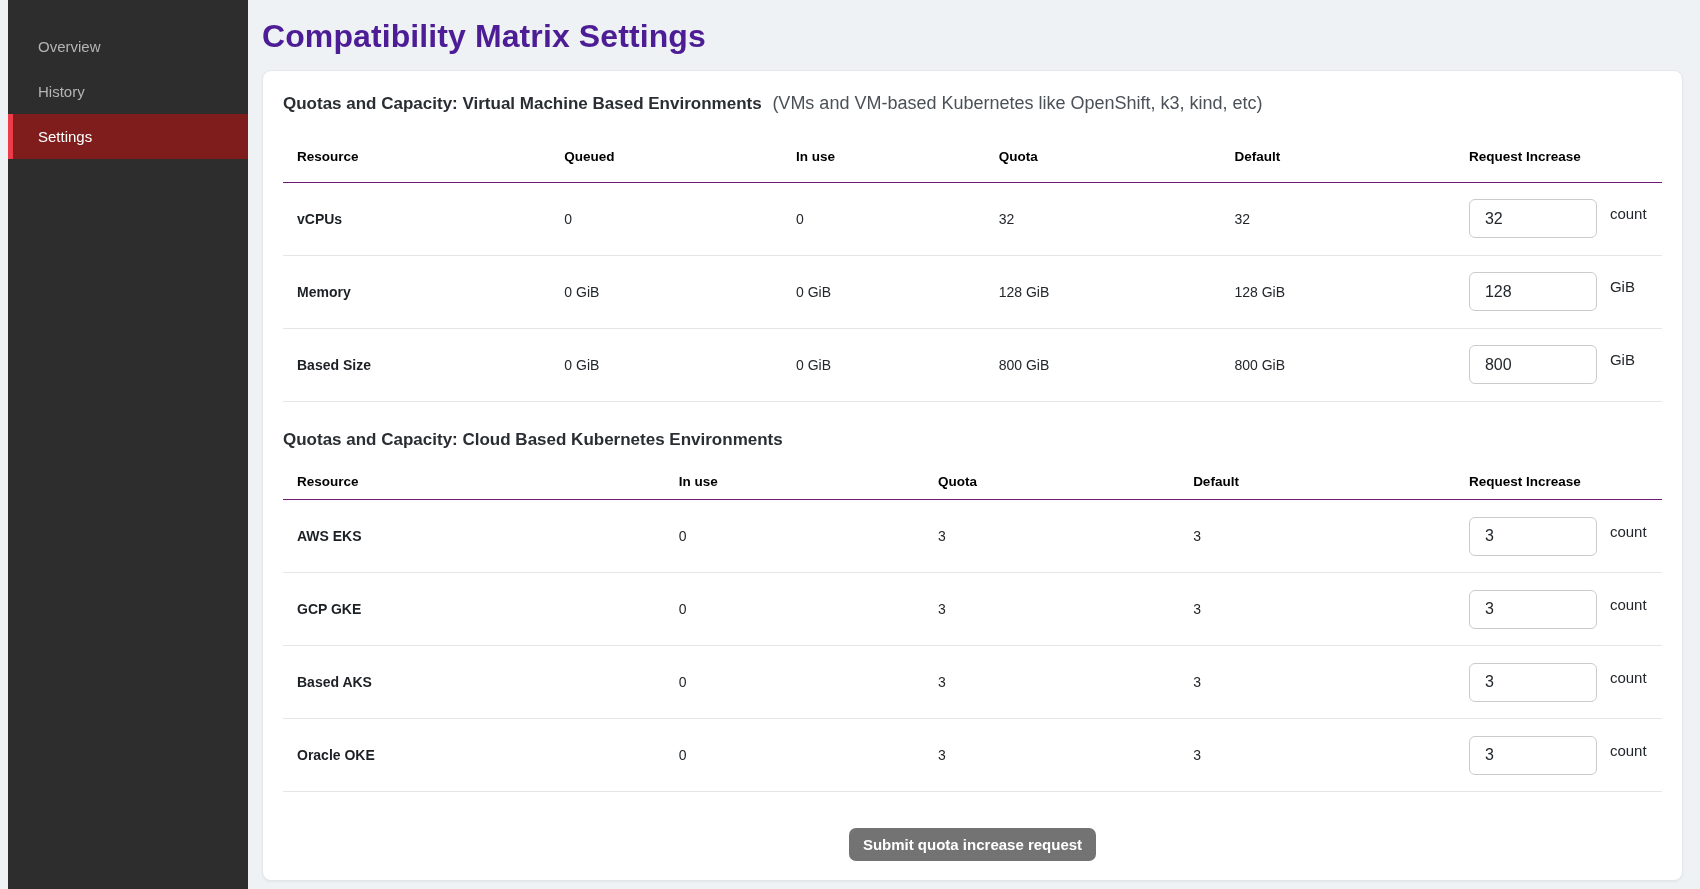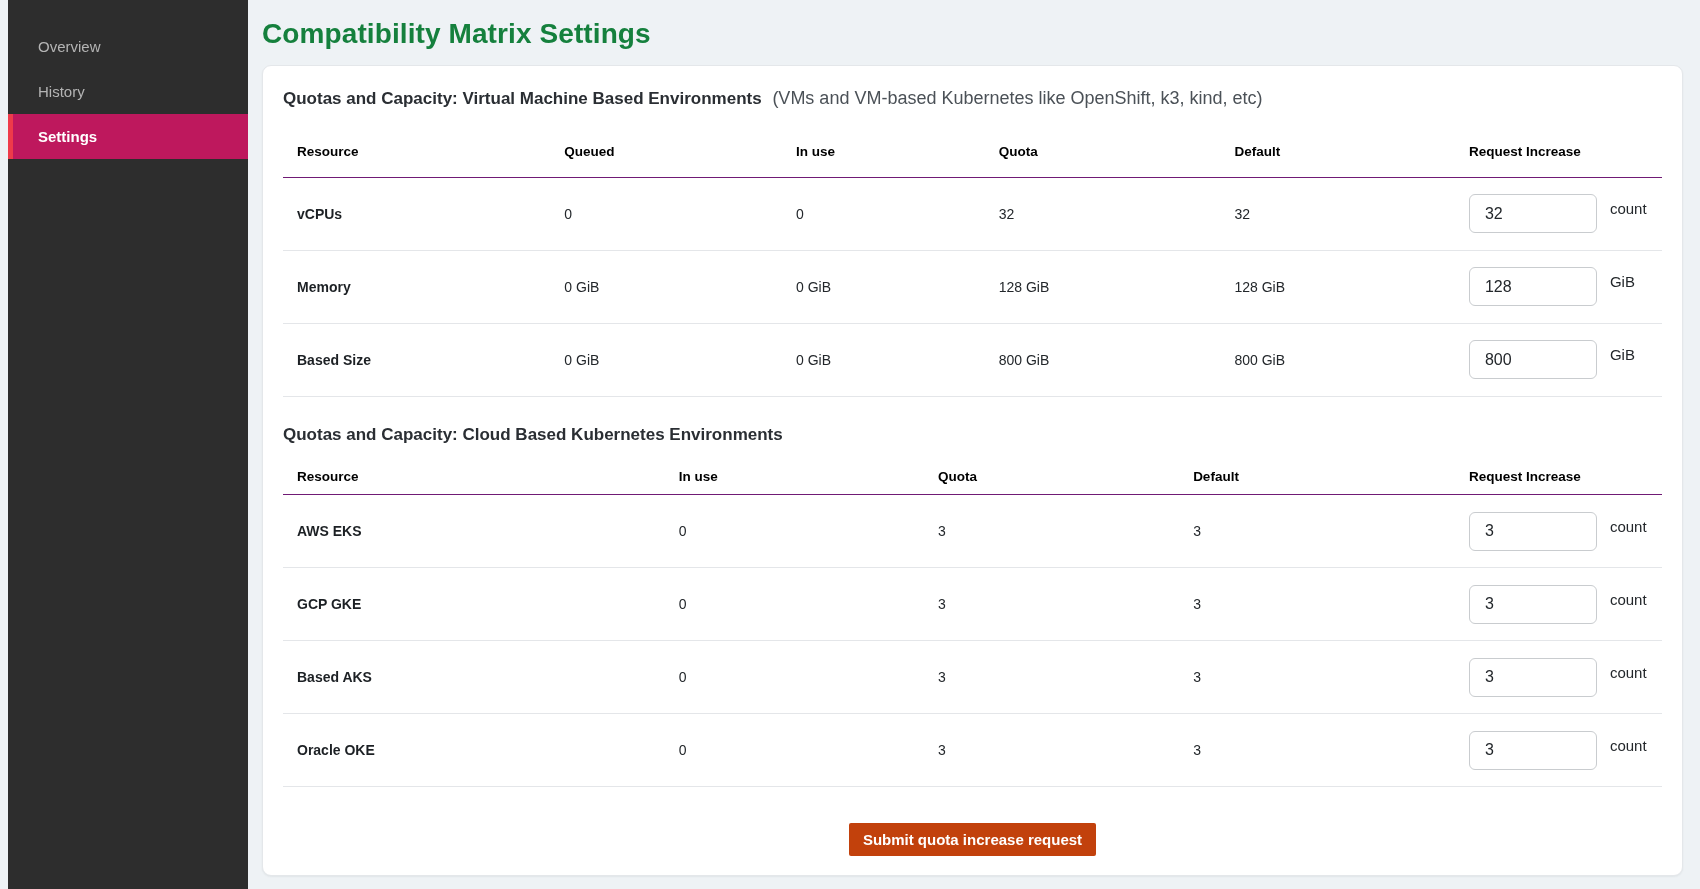--- a/index.html
+++ b/index.html
@@ -24,41 +24,40 @@
     height: 45px;
     display: flex;
     align-items: center;
     padding-left: 30px;
     font-size: 15px;
     color: #b4b4b4;
     cursor: pointer;
     position: relative;
   }
   .nav-item.active {
-    background: #be185d;
+    background: #7f1d1d;
     color: #ffffff;
-    font-weight: bold;
   }
   .nav-item.active .accent-bar {
     position: absolute;
     left: 0; top: 0; bottom: 0;
     width: 5px;
     background: #ee3b4a;
   }
 
   
   .main {
     position: absolute;
     left: 240px; top: 0; right: 0; bottom: 0;
     padding: 18px 17px 0 22px;
   }
   .page-title {
-    font-size: 28px;
+    font-size: 32px;
     font-weight: 700;
-    color: #15803d;
+    color: #4c1d95;
     letter-spacing: 0.1px;
   }
   .card {
     margin-top: 15px;
     background: #ffffff;
     border: 1px solid #e4e7ea;
     border-radius: 9px;
     box-shadow: 0 1px 2px rgba(20,30,40,0.06);
     padding: 20px 20px 22px 20px;
     height: 811px;
@@ -128,24 +127,24 @@
     margin-left: 13px;
     transform: translateY(-5px);
   }
 
   .button-row {
     margin-top: 36px;
     display: flex;
     justify-content: center;
   }
   .submit-btn {
-    background: #c2410c;
+    background: #737373;
     color: #ffffff;
     border: none;
-    border-radius: 2px;
+    border-radius: 7px;
     height: 33px;
     padding: 0 14px;
     font-size: 15px;
     font-weight: 700;
     font-family: "Liberation Sans", sans-serif;
     cursor: pointer;
   }
 
   
   .t1 .c1 { width: 20.4%; } .t1 .c2 { width: 16.8%; } .t1 .c3 { width: 14.7%; }

